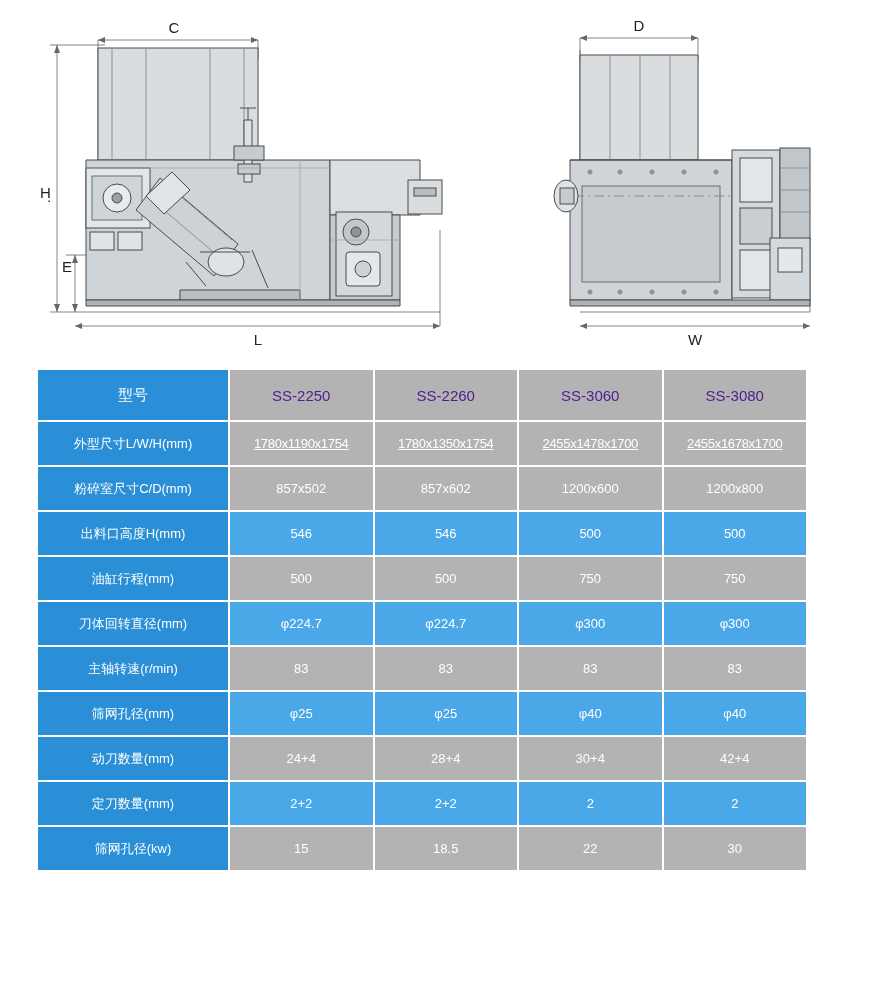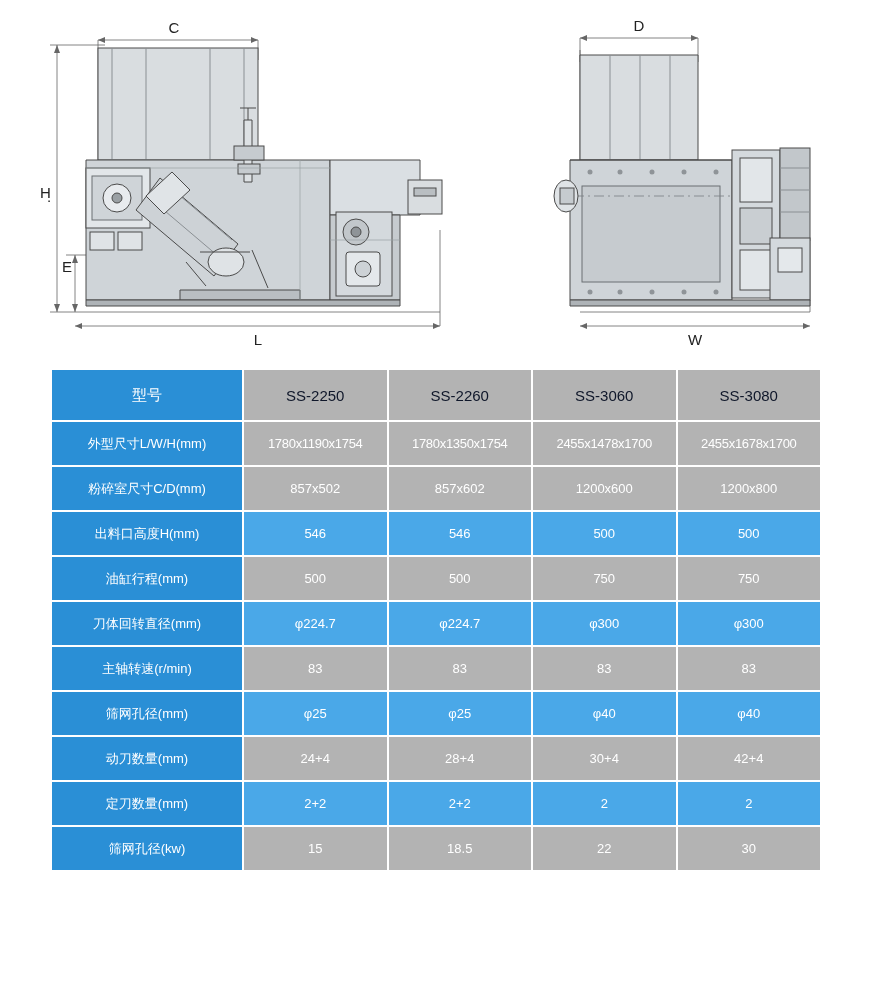--- a/index.html
+++ b/index.html
@@ -33,21 +33,21 @@
   }
   .dim-label {
     font-family: "Liberation Sans", "DejaVu Sans", sans-serif;
     font-size: 15px;
     fill: #222222;
   }
 
   
   .table-wrap {
     position: absolute;
-    left: 50px;
+    left: 36px;
     top: 368px;
     width: 770px;
   }
   table.spec {
     border-collapse: collapse;
     width: 770px;
     table-layout: fixed;
   }
   table.spec td, table.spec th {
     border: 2px solid #ffffff;
@@ -64,39 +64,40 @@
 
   
   tr.hdr td, tr.hdr th {
     background: #2a8fd6;
     color: #ffffff;
     font-size: 15px;
     height: 50px;
   }
   tr.hdr td.val {
     background: #b3b3b3;
-    color: #0f172a;
+    color: #4c1d95;
   }
   
   td.label {
     background: #2a8fd6;
     color: #ffffff;
   }
   
   td.val-grey {
     background: #b3b3b3;
     color: #333333;
   }
   td.val-blue {
     background: #4aa8e8;
     color: #ffffff;
   }
   td.small {
     font-size: 13.5px;
     letter-spacing: -0.3px;
+    text-decoration: underline;
   }
 </style>
 </head>
 <body>
 
 <div class="page">
 
   <div class="drawings">
 
     <svg class="drawing-svg" width="470" height="360" viewBox="0 0 470 360">

